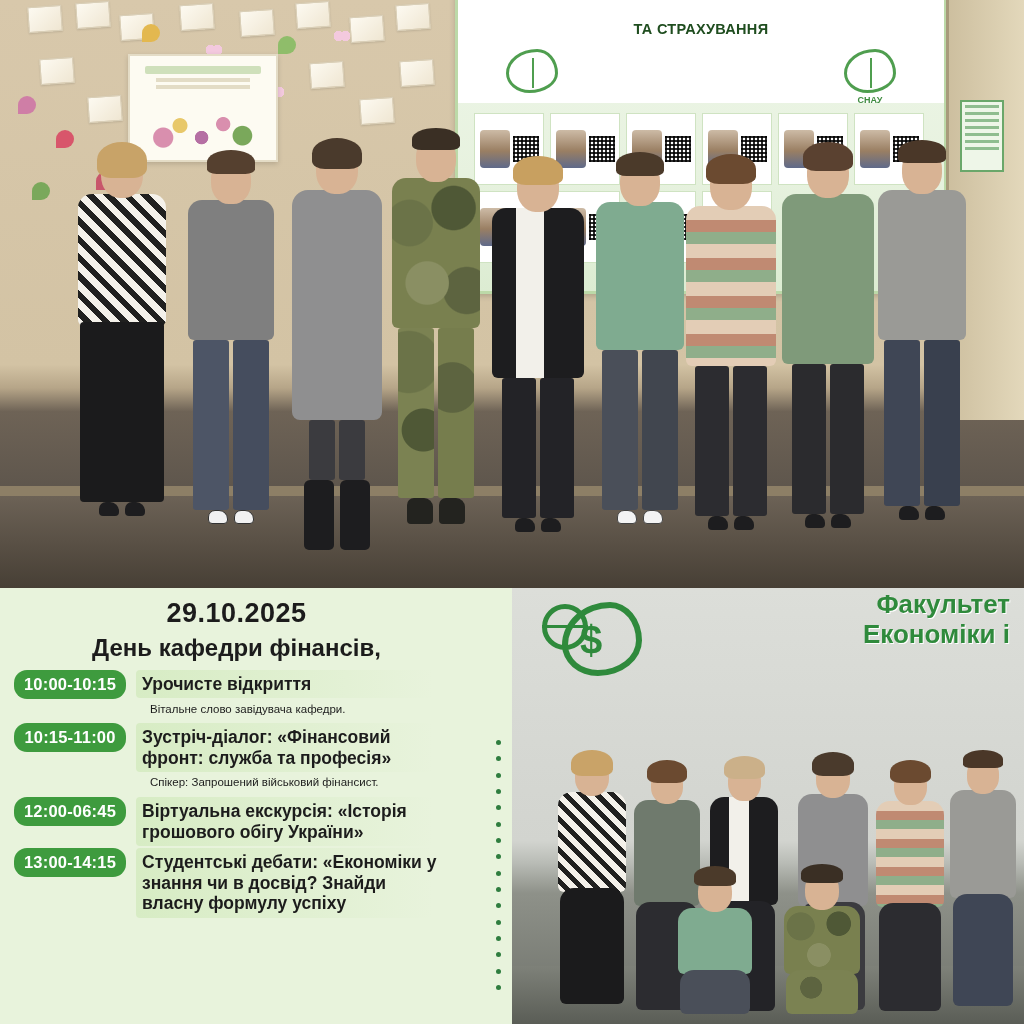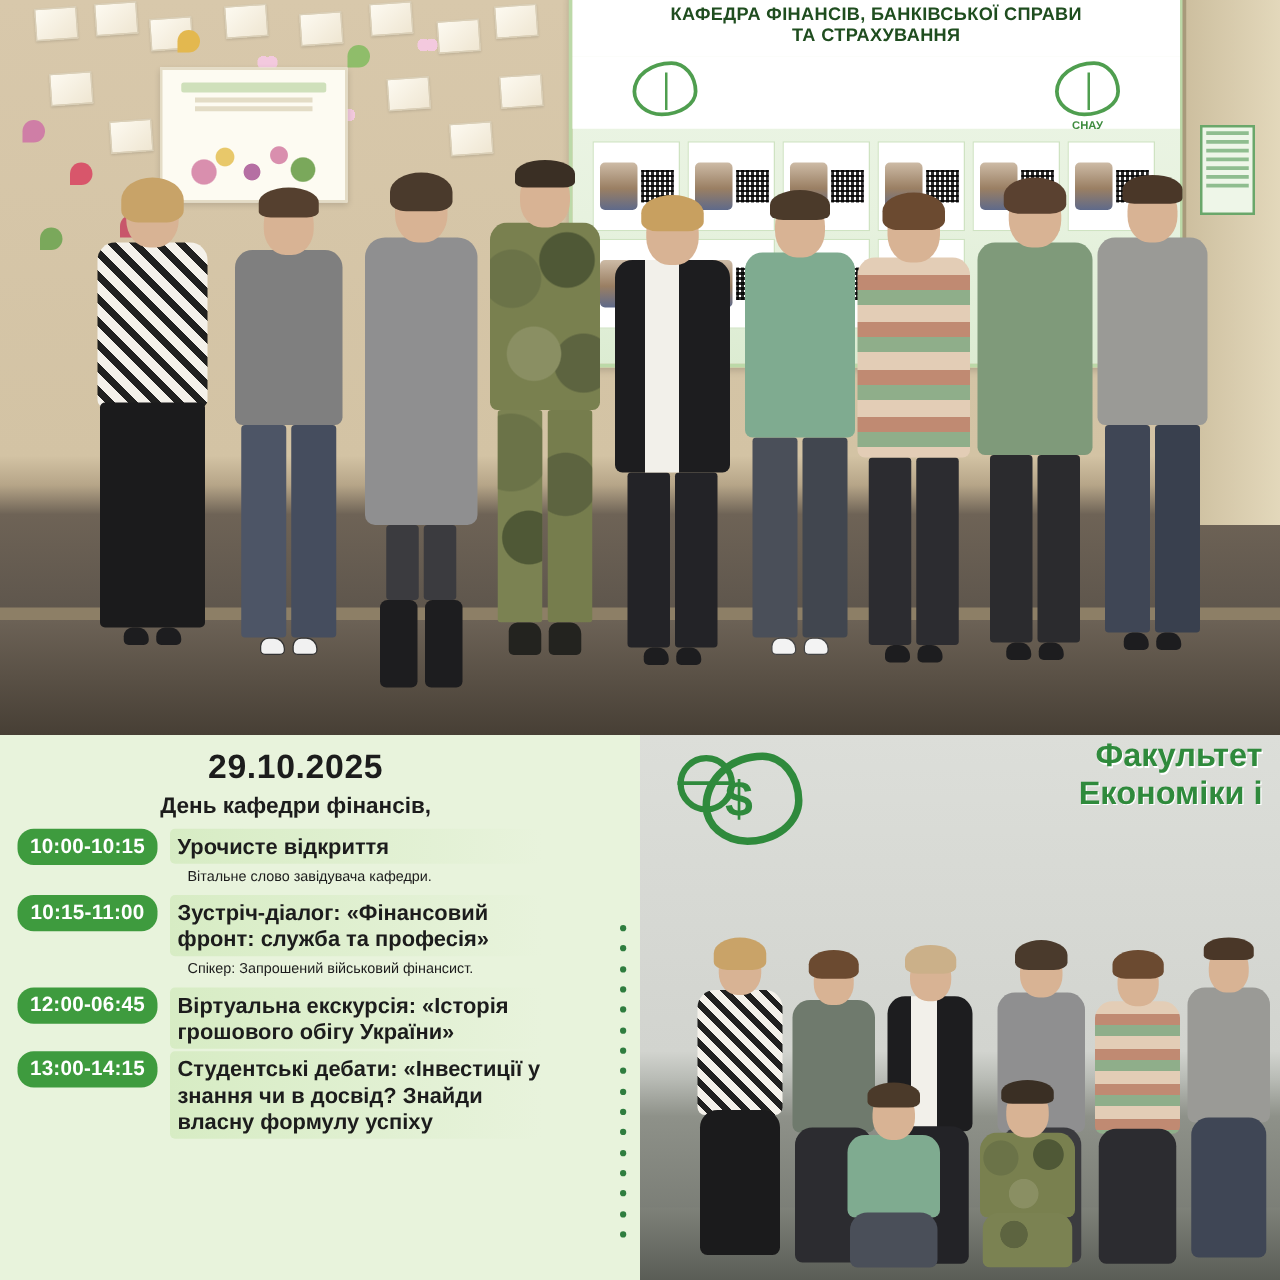--- a/index.html
+++ b/index.html
@@ -176,21 +176,21 @@
   }
   .schedule {
     position: absolute; left: 0; top: 0; width: 473px; height: 436px;
     padding: 6px 14px 0 14px;
   }
   .date {
     text-align: center; font-size: 27px; font-weight: bold; color: #1c1c1c;
     margin-top: 4px; letter-spacing: .5px;
   }
   .subtitle {
-    text-align: center; font-size: 18px; font-weight: bold; color: #1c1c1c;
+    text-align: center; font-size: 24px; font-weight: bold; color: #1c1c1c;
     line-height: 1.15; margin-top: 5px;
   }
   .items { margin-top: 8px; }
   .item { position: relative; margin-bottom: 2px; }
   .row { display: flex; align-items: flex-start; }
   .time {
     flex: 0 0 112px;
     background: #3e9b3e;
     color: #fff;
     font-size: 16.5px;
@@ -298,21 +298,21 @@
         <div class="cp-title"></div>
         <div class="cp-line"></div>
         <div class="cp-line"></div>
         <div class="cp-flowers"></div>
       </div>
     </div>
 
     <div class="board">
       <div class="board-header">
         <span>
-          <span>КАФЕДРА ФІНАНСІВ, БАНКІВСЬКОЇ СПРАВИ</span><br>
+          <br>
           <span>ТА СТРАХУВАННЯ</span>
         </span>
       </div>
       <div class="board-strip"></div>
       <div class="board-emblem emblem-left">
         <div class="leaf-ico"></div>
       </div>
       <div class="board-emblem emblem-right">
         <div class="leaf-ico"></div>
         <div class="emblem-label">СНАУ</div>
@@ -551,21 +551,21 @@
         <div class="item">
           <div class="row">
             <div class="time">12:00-06:45</div>
             <div class="title-box">Віртуальна екскурсія: «Історія грошового обігу України»</div>
           </div>
         </div>
 
         <div class="item">
           <div class="row">
             <div class="time">13:00-14:15</div>
-            <div class="title-box">Студентські дебати: «Інвестиції у знання чи в досвід? Знайди власну формулу успіху</div>
+            <div class="title-box">Студентські дебати: «Економіки у знання чи в досвід? Знайди власну формулу успіху</div>
           </div>
         </div>
 
       </div>
 
       <div class="dots">
         <div class="dot"></div>
           <div class="dot"></div>
           <div class="dot"></div>
           <div class="dot"></div>

